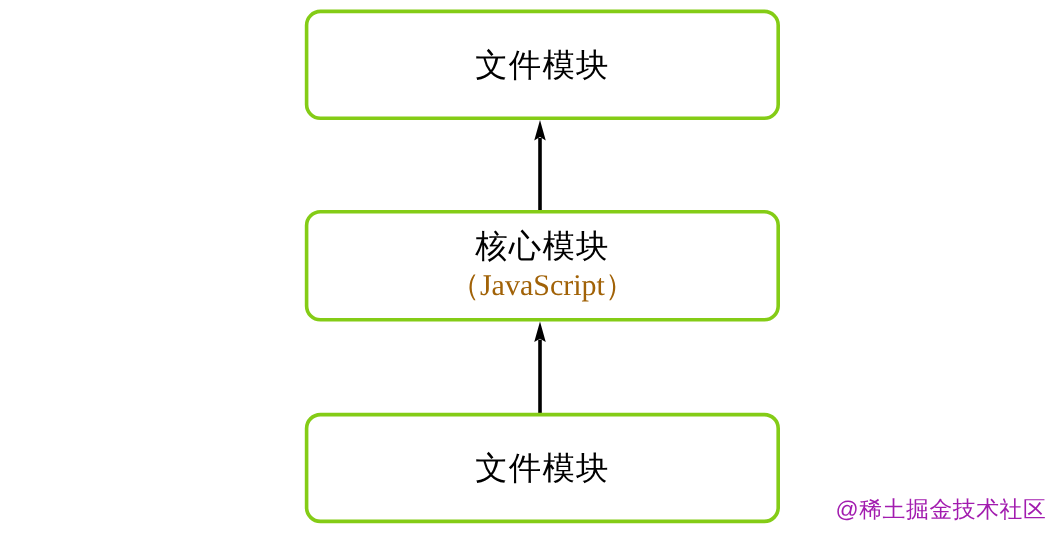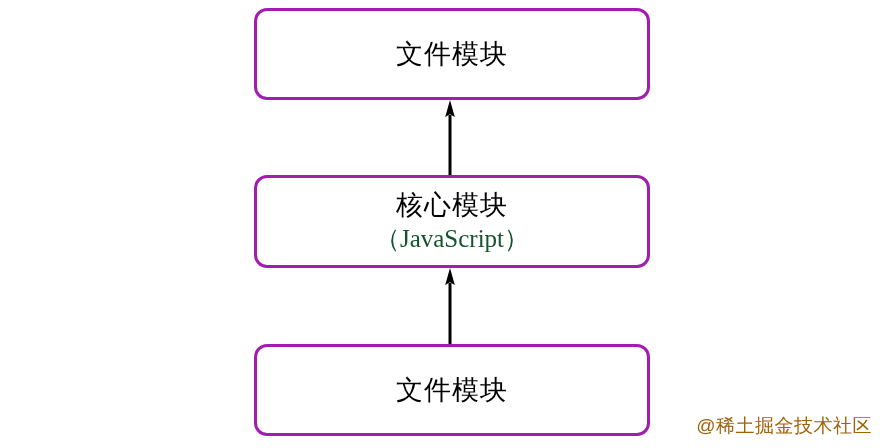--- a/index.html
+++ b/index.html
@@ -17,42 +17,42 @@
   #canvas {
     position: relative;
     width: 886px;
     height: 448px;
     background: #ffffff;
   }
 
   .node-box {
     position: absolute;
     box-sizing: border-box;
-    border: 3px solid #a21caf;
+    border: 3px solid #84cc16;
     border-radius: 13px;
     background: #ffffff;
     display: flex;
     flex-direction: column;
     align-items: center;
     justify-content: center;
     text-align: center;
   }
 
   .node-title {
     font-size: 27px;
     line-height: 34px;
     color: #000000;
     letter-spacing: 1px;
     white-space: nowrap;
   }
 
   .node-sub {
     font-size: 25px;
     line-height: 32px;
-    color: #14532d;
+    color: #a16207;
     white-space: nowrap;
     margin-top: 1px;
   }
 
   
   #box-file   { left: 254px; top: 8px;   width: 396px; height: 92px; }
   #box-core   { left: 254px; top: 175px; width: 396px; height: 93px; }
   #box-builtin{ left: 254px; top: 344px; width: 396px; height: 92px; }
 
   
@@ -66,21 +66,21 @@
   #arrow-core-to-file    { top: 100px; height: 76px; }
 
   
   #watermark {
     position: absolute;
     right: 14px;
     bottom: 10px;
     font-family: "Liberation Sans", "DejaVu Sans", sans-serif;
     font-size: 19px;
     line-height: 24px;
-    color: #a16207;
+    color: #a21caf;
     letter-spacing: 0.5px;
     white-space: nowrap;
     user-select: none;
   }
 </style>
 </head>
 <body>
 
 <div id="canvas">
 

